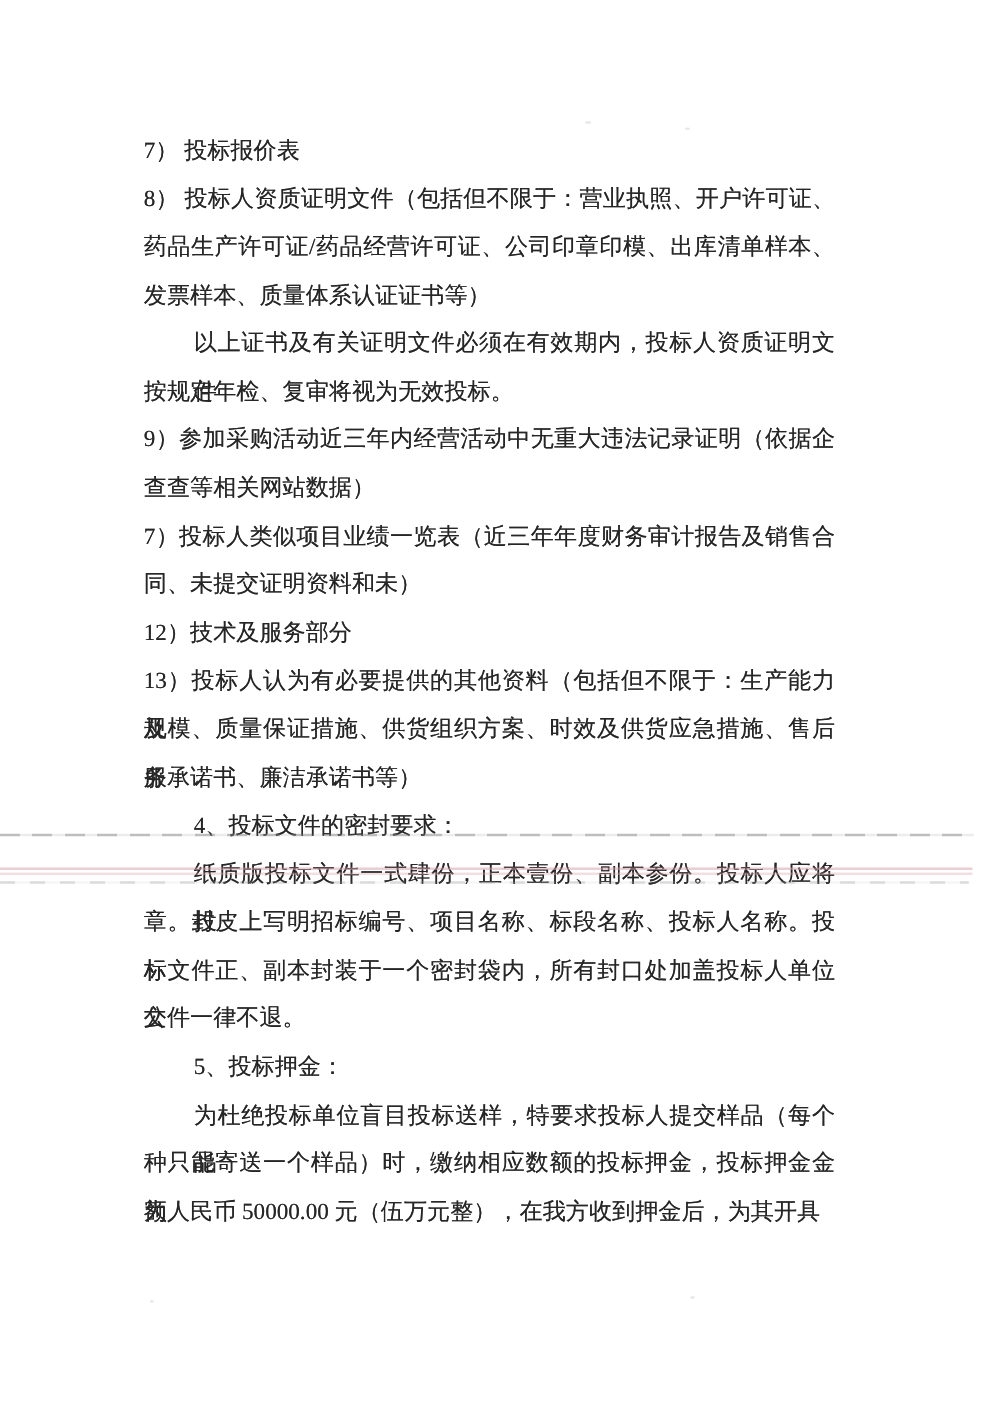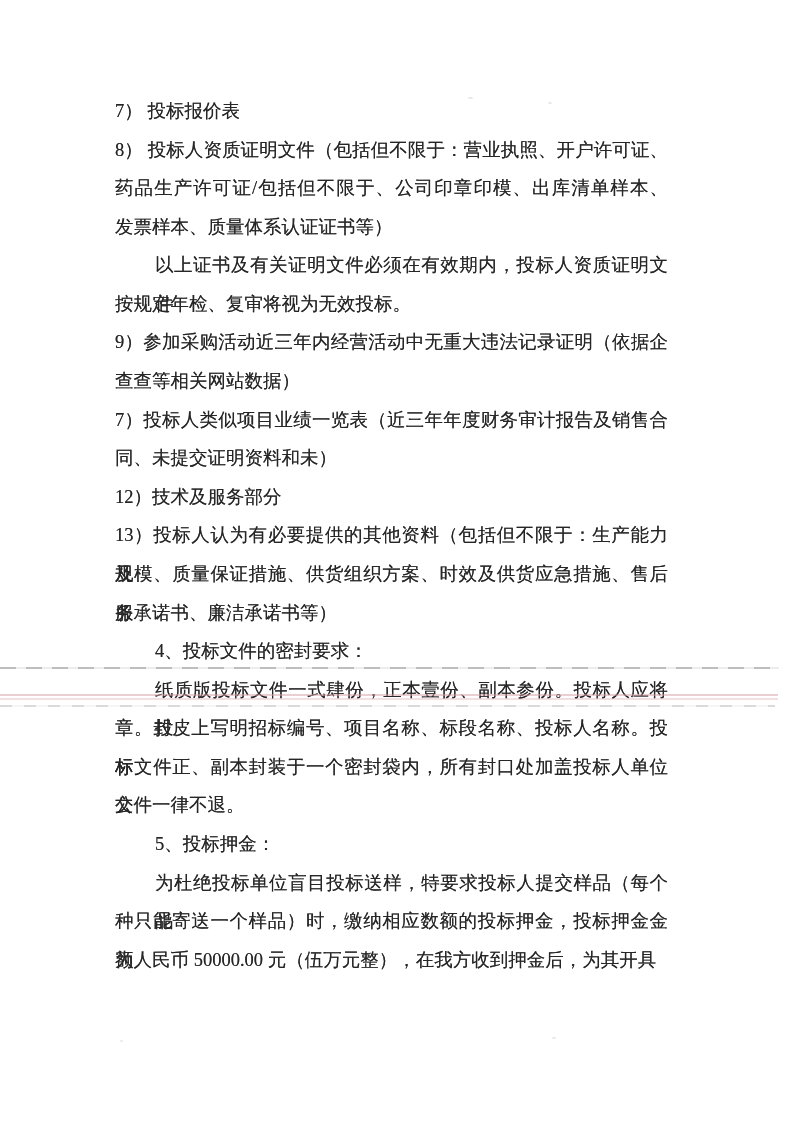--- a/index.html
+++ b/index.html
@@ -15,21 +15,21 @@
     font-family: "Liberation Serif", "DejaVu Serif", serif;
   }
   .page {
     position: absolute;
     inset: 0;
     background: #ffffff;
   }
   .doc-text {
     position: absolute;
     left: 115px;
-    top: 92px;
+    top: 102px;
     width: 553px;
     color: #262626;
     font-size: 18.5px;
     text-shadow: 0 0 0.5px rgba(45,45,45,0.75);
   }
   .line {
     height: 38.58px;
     line-height: 38.58px;
     white-space: nowrap;
   }
@@ -90,21 +90,21 @@
   .speck-5 { left: 120px; top: 1040px; width: 3px; height: 2px; }
 </style>
 </head>
 <body>
 
 <div class="page">
 
   <div class="doc-text">
       <div class="line">7） 投标报价表</div>
       <div class="line justify">8） 投标人资质证明文件（包括但不限于：营业执照、开户许可证、</div>
-      <div class="line justify">药品生产许可证/包括但不限于、公司印章印模、出库清单样本、</div>
+      <div class="line justify">药品生产许可证/药品经营许可证、公司印章印模、出库清单样本、</div>
       <div class="line">发票样本、质量体系认证证书等）</div>
       <div class="line indent justify">以上证书及有关证明文件必须在有效期内，投标人资质证明文件</div>
       <div class="line">按规定年检、复审将视为无效投标。</div>
       <div class="line justify">9）参加采购活动近三年内经营活动中无重大违法记录证明（依据企</div>
       <div class="line">查查等相关网站数据）</div>
       <div class="line justify">7）投标人类似项目业绩一览表（近三年年度财务审计报告及销售合</div>
       <div class="line">同、未提交证明资料和未）</div>
       <div class="line">12）技术及服务部分</div>
       <div class="line justify">13）投标人认为有必要提供的其他资料（包括但不限于：生产能力及</div>
       <div class="line justify">规模、质量保证措施、供货组织方案、时效及供货应急措施、售后服</div>

